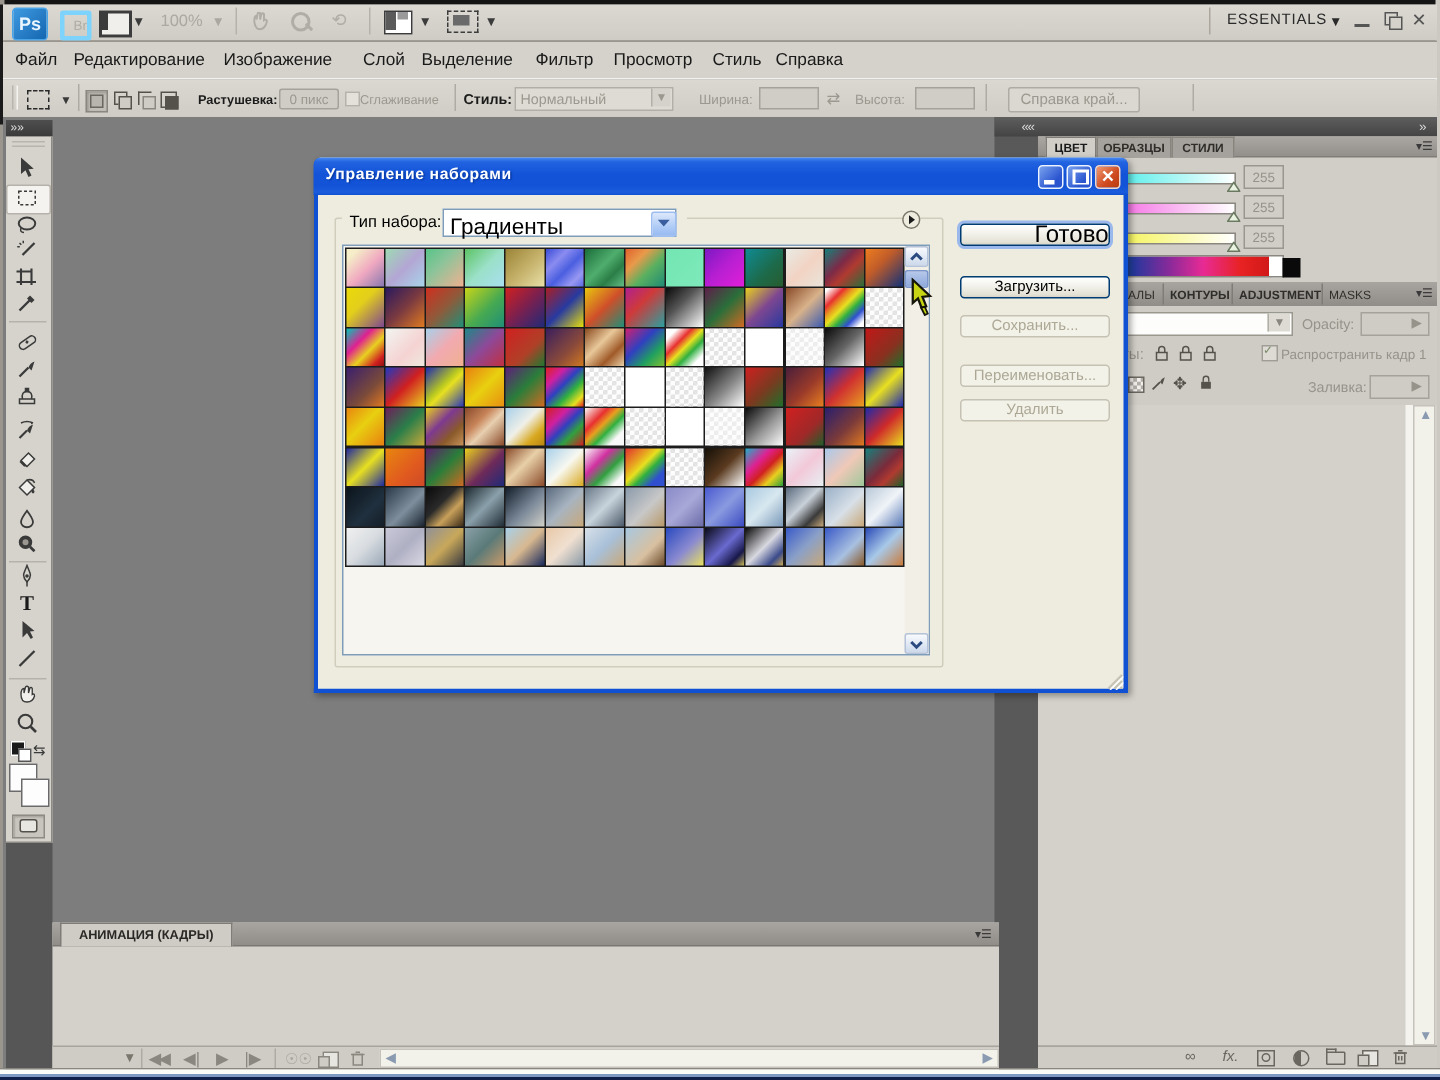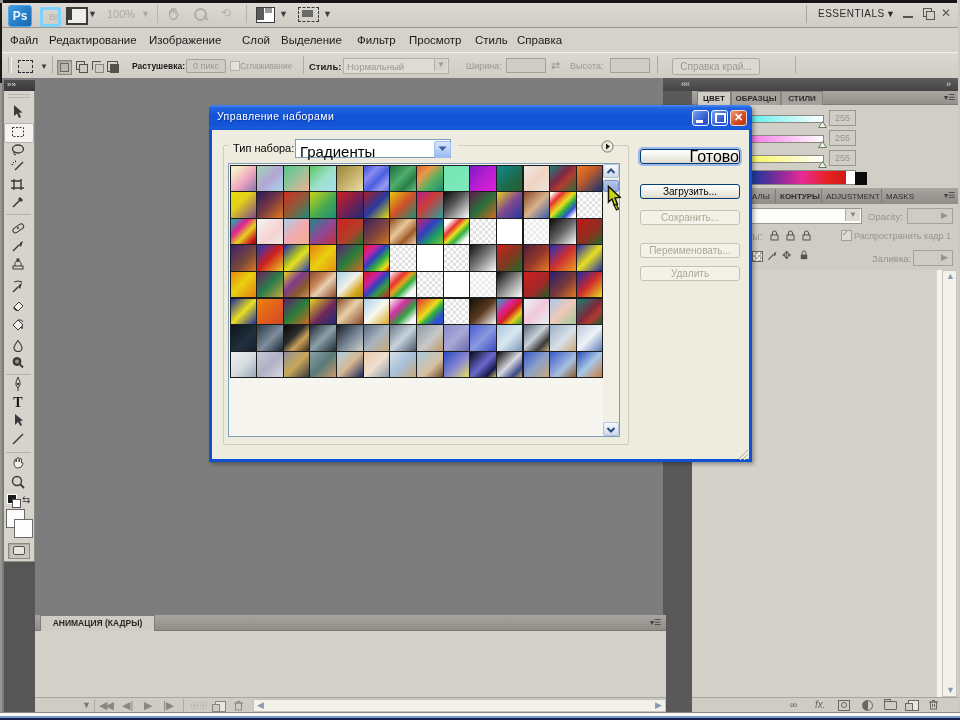--- a/index.html
+++ b/index.html
@@ -204,21 +204,21 @@
   </svg>
 <div class="abs" style="left:829px;top:150px;width:25px;height:14px;background:#d1cec7;border:1px solid #9a978f;color:#96938b;font-size:9px;line-height:14px;text-align:center;">255</div>
 <div class="abs" style="left:706px;top:170px;width:140px;height:13px;background:linear-gradient(90deg,#00a050,#00b4b4 12%,#27379c 35%,#8a2a9a 52%,#e82a94 68%,#e82222 86%,#d01818);border:1px solid #8a8781;"></div>
 <div class="abs" style="left:846px;top:170px;width:9px;height:13px;background:#ffffff;border:1px solid #8a8781;border-left:none;"></div>
 <div class="abs" style="left:855px;top:172px;width:12px;height:13px;background:#0a0a0a;"></div>
 <div class="abs" style="left:692px;top:188px;width:266px;height:16px;background:linear-gradient(180deg,#a8a5a0,#908d88);border-bottom:1px solid #7a7772;"></div>
 <div class="t" style="left:752px;top:192px;color:#2f2d2a;font-size:8px;font-weight:normal;">АЛЫ</div>
 <div class="abs" style="left:775px;top:189px;width:1px;height:14px;background:#7f7c77;"></div>
 <div class="t" style="left:780px;top:192px;color:#2f2d2a;font-size:8px;font-weight:bold;">КОНТУРЫ</div>
 <div class="abs" style="left:821px;top:189px;width:1px;height:14px;background:#7f7c77;"></div>
-<div class="t" style="left:826px;top:192px;color:#2f2d2a;font-size:8px;font-weight:normal;">ADJUSTMENT</div>
+<div class="t" style="left:826px;top:192px;color:#2f2d2a;font-size:8px;font-weight:bold;">ADJUSTMENT</div>
 <div class="abs" style="left:881px;top:189px;width:1px;height:14px;background:#7f7c77;"></div>
 <div class="t" style="left:886px;top:192px;color:#2f2d2a;font-size:8px;font-weight:normal;">MASKS</div>
 <div class="t" style="left:944px;top:191px;color:#3a3a3a;font-size:8px;">▾☰</div>
 <div class="abs" style="left:692px;top:204px;width:266px;height:66px;background:#cfccc5;"></div>
 <div class="abs" style="left:692px;top:208px;width:168px;height:14px;background:#fdfdfb;border:1px solid #9a978f;"></div>
 <div class="abs" style="left:845px;top:209px;width:14px;height:12px;background:#dedbd4;border-left:1px solid #b2afa8;color:#8a8780;font-size:8px;text-align:center;line-height:12px;">▼</div>
 <div class="t" style="left:868px;top:211px;color:#96938b;font-size:9.5px;">Opacity:</div>
 <div class="abs" style="left:907px;top:208px;width:44px;height:14px;border:1px solid #a5a29b;background:#cfccc5;"></div>
 <div class="t" style="left:941px;top:210px;color:#96938b;font-size:9px;">▶</div>
 <div class="t" style="left:748px;top:231px;color:#96938b;font-size:10px;">ты:</div>
@@ -294,21 +294,21 @@
   </svg>
 <div class="abs" style="left:253px;top:699px;width:413px;height:13px;background:#f2f1ea;border:1px solid #c5c2bb;box-sizing:border-box;"></div>
 <div class="t" style="left:257px;top:700px;color:#8a9ab0;font-size:9px;">◀</div>
 <div class="t" style="left:655px;top:700px;color:#8a9ab0;font-size:9px;">▶</div>
 <div class="abs" style="left:0;top:712px;width:960px;height:1px;background:#8a8780;"></div>
 <div class="abs" style="left:0;top:713px;width:960px;height:3px;background:#fbfbf8;"></div>
 <div class="abs" style="left:0;top:716px;width:960px;height:2px;background:#7e99c2;"></div>
 <div class="abs" style="left:0;top:718px;width:960px;height:2px;background:#10204a;"></div>
 <div class="abs" style="left:209px;top:105px;width:543px;height:357px;border-radius:5px 5px 0 0;background:#eeecdf;border-left:3px solid #0f51d2;border-right:3px solid #0f51d2;border-bottom:3px solid #0f51d2;box-sizing:border-box;box-shadow:2px 2px 4px rgba(0,0,0,0.35);"></div>
 <div class="abs" style="left:209px;top:105px;width:543px;height:25px;border-radius:5px 5px 0 0;background:linear-gradient(180deg,#4a8af2 0%,#2163e0 12%,#1353d8 45%,#1353d8 75%,#1a5cdc 92%,#0f51d2 100%);"></div>
-<div class="t" style="left:217px;top:110px;color:#ffffff;font-size:10.5px;font-weight:normal;letter-spacing:0.4px;text-shadow:1px 1px 1px #0a3aa0;">Управление наборами</div>
+<div class="t" style="left:217px;top:110px;color:#ffffff;font-size:10.5px;font-weight:bold;letter-spacing:0.4px;text-shadow:1px 1px 1px #0a3aa0;">Управление наборами</div>
 <div class="abs" style="left:692px;top:110px;width:17px;height:16px;border-radius:3px;border:1px solid #eef4ff;background:linear-gradient(135deg,#7aa2ee,#2a55cf 70%);box-sizing:border-box;"></div>
 <div class="abs" style="left:696px;top:120px;width:7px;height:3px;background:#fff;"></div>
 <div class="abs" style="left:711px;top:110px;width:17px;height:16px;border-radius:3px;border:1px solid #eef4ff;background:linear-gradient(135deg,#7aa2ee,#2a55cf 70%);box-sizing:border-box;"></div>
 <div class="abs" style="left:715px;top:113px;width:7px;height:7px;border:2px solid #fff;border-bottom-width:1px;"></div>
 <div class="abs" style="left:730px;top:110px;width:17px;height:16px;border-radius:3px;border:1px solid #f2d8cc;background:linear-gradient(135deg,#f09a72,#cf4a1f 60%,#b83a12);box-sizing:border-box;"></div>
 <div class="t" style="left:734px;top:111px;color:#fff;font-size:11px;font-weight:bold;">✕</div>
 <div class="abs" style="left:223px;top:145px;width:404px;height:298px;border:1px solid #d0cdbd;border-radius:2px;"></div>
 <div class="abs" style="left:228px;top:138px;width:230px;height:14px;background:#eeecdf;"></div>
 <div class="t" style="left:233px;top:142px;color:#000;font-size:11px;">Тип набора:</div>
 <div class="abs" style="left:295px;top:139px;width:156px;height:19px;background:#fff;border:1px solid #7f9db9;box-sizing:border-box;"></div>

